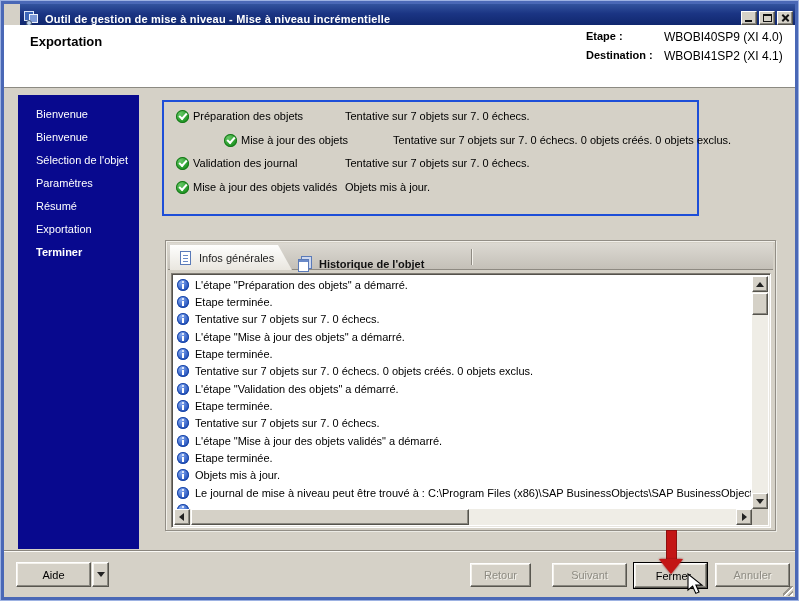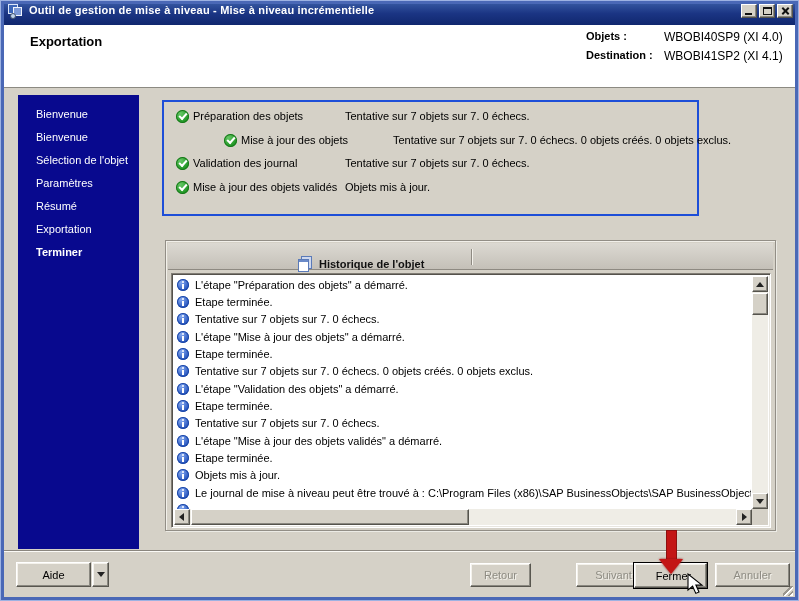--- a/index.html
+++ b/index.html
@@ -1,22 +1,22 @@
 <!DOCTYPE html>
 <html><head>
 <meta charset="utf-8">
 <style>
   html,body{margin:0;padding:0;background:#777;}
   *{box-sizing:border-box;font-family:"Liberation Sans",sans-serif;}
   #win{position:relative;width:799px;height:601px;background:#d5d1c7;overflow:hidden;
        box-shadow:inset 0 0 0 1px #9db2e2, inset 0 0 0 4px #4a68b6;}
   
-  .titlebar{position:absolute;left:4px;top:4px;right:4px;height:21px;
+  .titlebar{position:absolute;left:20px;top:4px;right:4px;height:21px;
     background:linear-gradient(180deg,#33549e 0%,#1b3584 45%,#10276e 100%);
-    display:flex;align-items:flex-start;color:#fff;}
+    display:flex;align-items:flex-end;color:#fff;}
   .titlebar .title{font-size:11px;font-weight:bold;margin-left:6px;letter-spacing:.2px;}
   .appicon{width:15px;height:14px;margin-left:4px;position:relative;flex:0 0 15px;}
   .appicon .p1{position:absolute;left:0;top:0;width:10px;height:10px;background:#3c66b8;border:1px solid #dce6f8;}
   .appicon .p2{position:absolute;left:5px;top:3px;width:9px;height:9px;background:#7d9ad8;border:1px solid #f0f4fc;}
   .appicon .gear{position:absolute;left:2px;bottom:-1px;width:6px;height:6px;border-radius:50%;background:#bfd4ee;border:1px solid #44546c;}
   .winbtns{margin-left:auto;display:flex;gap:2px;margin-right:2px;}
   .wbtn{width:16px;height:14px;background:#d5d1c7;border:1px solid;border-color:#fff #55534c #55534c #fff;
         box-shadow:inset -1px -1px 0 #8a8880;position:relative;cursor:default;}
   .glyph-min{position:absolute;left:3px;bottom:2px;width:7px;height:2px;background:#111;}
   .glyph-max{position:absolute;left:3px;top:2px;width:9px;height:8px;border:1px solid #111;border-top-width:2px;}
@@ -123,21 +123,21 @@
         </div>
       <div class="wbtn">
           <div class="glyph-x1"></div>
           <div class="glyph-x2"></div>
         </div>
     </div>
   </div>
 
   <div class="header">
     <div class="page-title">Exportation</div>
-    <div class="hlabel" style="left:582px;top:5px;">Objets :</div>
+    <div class="hlabel" style="left:582px;top:5px;">Etape :</div>
     <div class="hvalue" style="left:660px;top:5px;">WBOBI40SP9 (XI 4.0)</div>
     <div class="hlabel" style="left:582px;top:24px;">Destination :</div>
     <div class="hvalue" style="left:660px;top:24px;">WBOBI41SP2 (XI 4.1)</div>
   </div>
 
   <div class="sidebar">
     <div class="sb-item" style="top:13px;">Bienvenue</div>
     <div class="sb-item" style="top:36px;">Bienvenue</div>
     <div class="sb-item" style="top:59px;">Sélection de l'objet</div>
     <div class="sb-item" style="top:82px;">Paramètres</div>
@@ -164,20 +164,24 @@
     </div>
     <div class="st-row" style="top:78px;">
       <div class="check-icon"></div>
       <div class="st-step">Mise à jour des objets validés</div>
       <div class="st-result">Objets mis à jour.</div>
     </div>
   </div>
 
   <div class="panel">
     <div class="tabstrip">
+      <div class="tab-sel">
+        <div class="doc-icon"></div>
+        <span>Infos générales</span>
+      </div>
       <div class="tab-uns">
         <div class="docs-icon"></div>
         <span>Historique de l'objet</span>
       </div>
       <div class="tabsep"></div>
     </div>
 
     <div class="listbox">
       <div class="logwrap">
         <div class="log-row">
@@ -264,21 +268,21 @@
   <div class="btn" style="left:16px;top:562px;width:75px;height:25px;">
     <span>Aide</span>
   </div>
   <div class="btn" style="left:92px;top:562px;width:17px;height:25px;">
     <div class="drop-tri"></div>
   </div>
 
   <div class="btn disabled" style="left:470px;top:563px;width:61px;">
     <span>Retour</span>
   </div>
-  <div class="btn disabled" style="left:552px;top:563px;width:75px;margin-left:24px;">
+  <div class="btn disabled" style="left:552px;top:563px;width:75px;">
     <span>Suivant</span>
   </div>
   <div class="btn default" style="left:634px;top:563px;width:73px;padding-left:6px;">
     <span>Fermer</span>
   </div>
   <div class="btn disabled" style="left:715px;top:563px;width:75px;">
     <span>Annuler</span>
   </div>
 
   <div class="arrow-shaft"></div>

